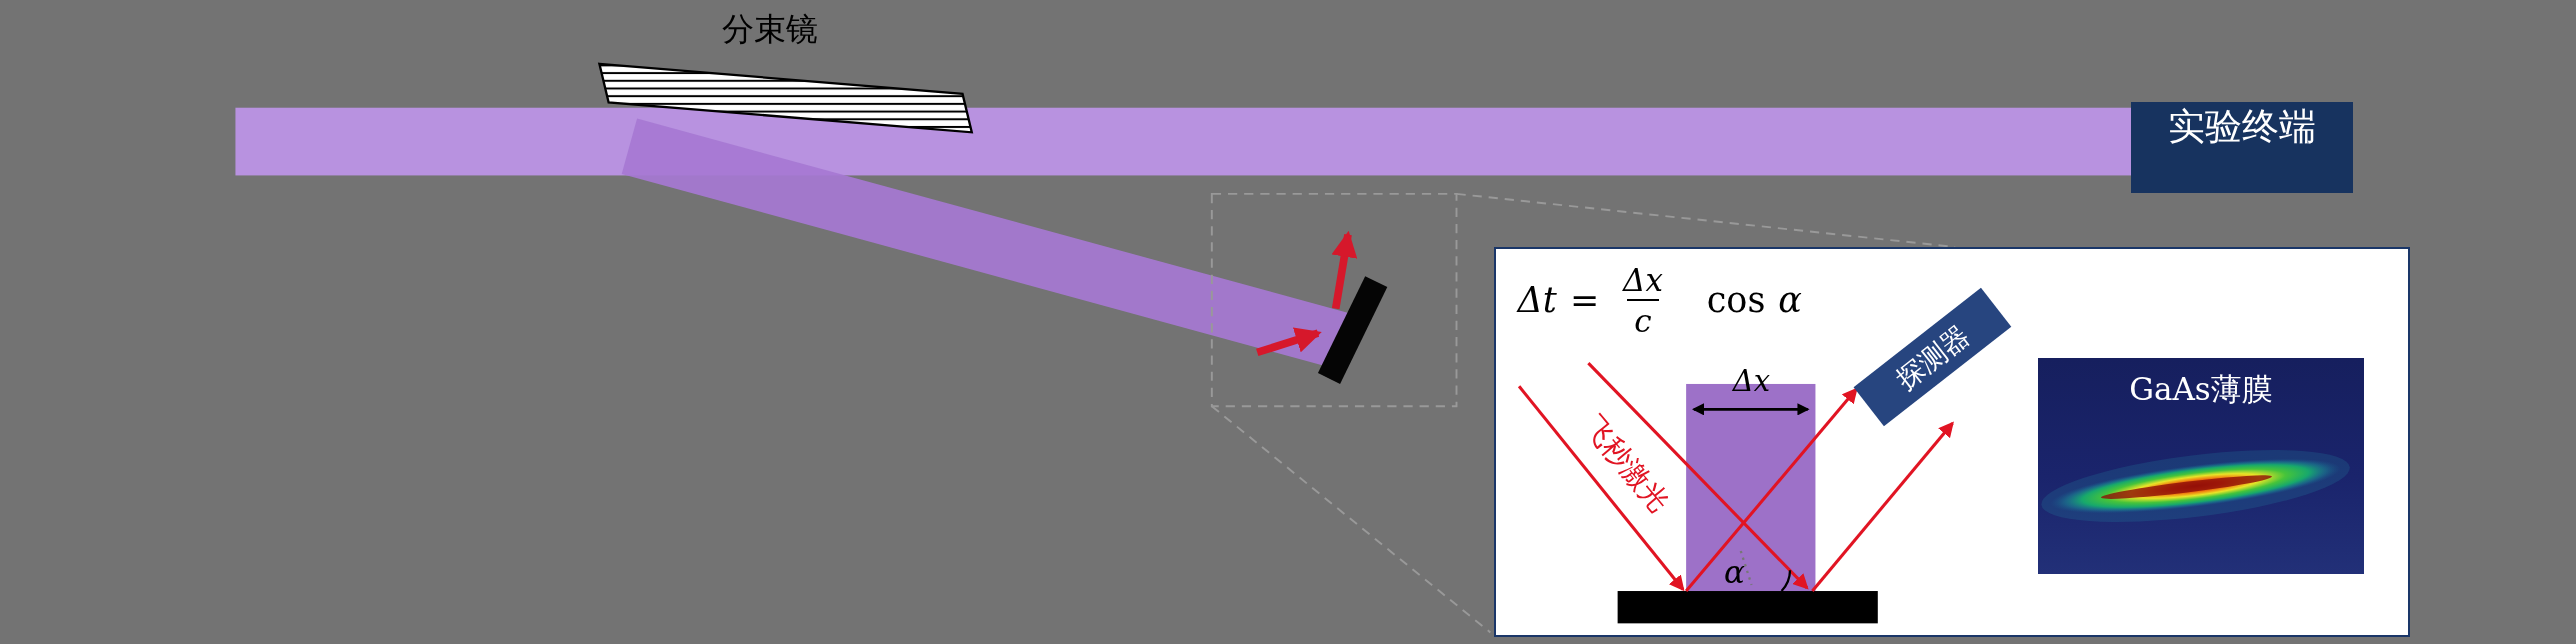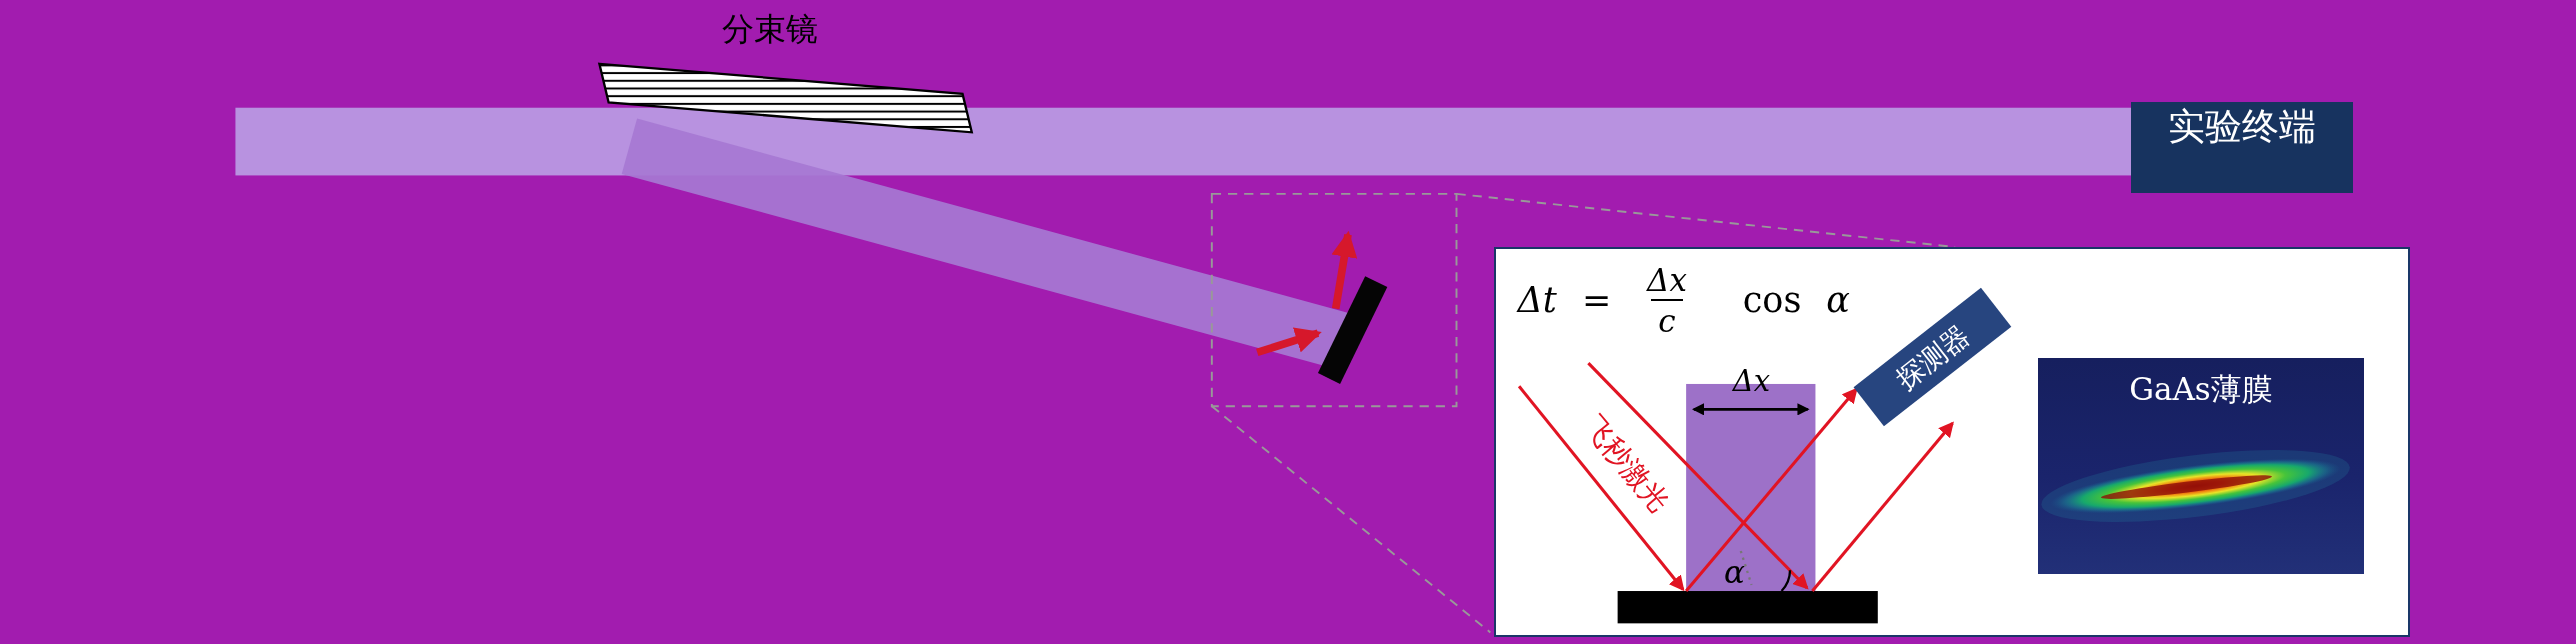--- a/index.html
+++ b/index.html
@@ -1,32 +1,32 @@
 <!DOCTYPE html>
 <html style="font-size:12.3px"><head>
 <meta charset="utf-8">
 <style>
   html,body{margin:0;padding:0;background:#fff}
-  .scene{position:relative;width:2576px;height:644px;background:#a21caf;overflow:hidden;
+  .scene{position:relative;width:2576px;height:644px;background:#737373;overflow:hidden;
          font-family:"DejaVu Sans","Liberation Sans",sans-serif}
   .abs{position:absolute}
   .it{font-style:italic}
   .up{font-style:normal}
 
   .label-beamsplitter{left:662px;top:7.7px;width:216px;text-align:center;
     font-size:32px;color:#000;font-family:"DejaVu Serif","Liberation Serif",serif}
 
   .terminal-box{left:2131px;top:102px;width:222px;height:91px;background:#17335f;
     display:flex;justify-content:center}
   .terminal-box span{color:#fff;font-size:37px;font-family:"DejaVu Serif","Liberation Serif",serif}
 
   .inset{left:1494px;top:247px;width:916px;height:390px;background:#fff;
     border:2.3px solid #1a3668;box-sizing:border-box}
 
-  .formula{position:absolute;left:21.6px;top:14px;display:flex;align-items:center;gap:25px;
+  .formula{position:absolute;left:21.6px;top:14px;display:flex;align-items:center;gap:13px;
     font-family:"DejaVu Serif","Liberation Serif",serif;font-size:35px;color:#000}
   .frac{display:inline-flex;flex-direction:column;align-items:center;font-size:31px;line-height:1.1;margin:0 3.1px}
   .frac .num{padding:0 7.7px 2.3px}
   .frac .den{border-top:2.3px solid #000;padding:2.3px 7.7px 0}
   .cosfn{margin-left:20px}
 
   .dx-label{left:217px;top:115px;width:77px;text-align:center;font-size:29px;color:#000;
     font-family:"DejaVu Serif","Liberation Serif",serif}
   .alpha-label{left:228px;top:305px;font-size:31px;color:#000;
     font-family:"DejaVu Serif","Liberation Serif",serif}

